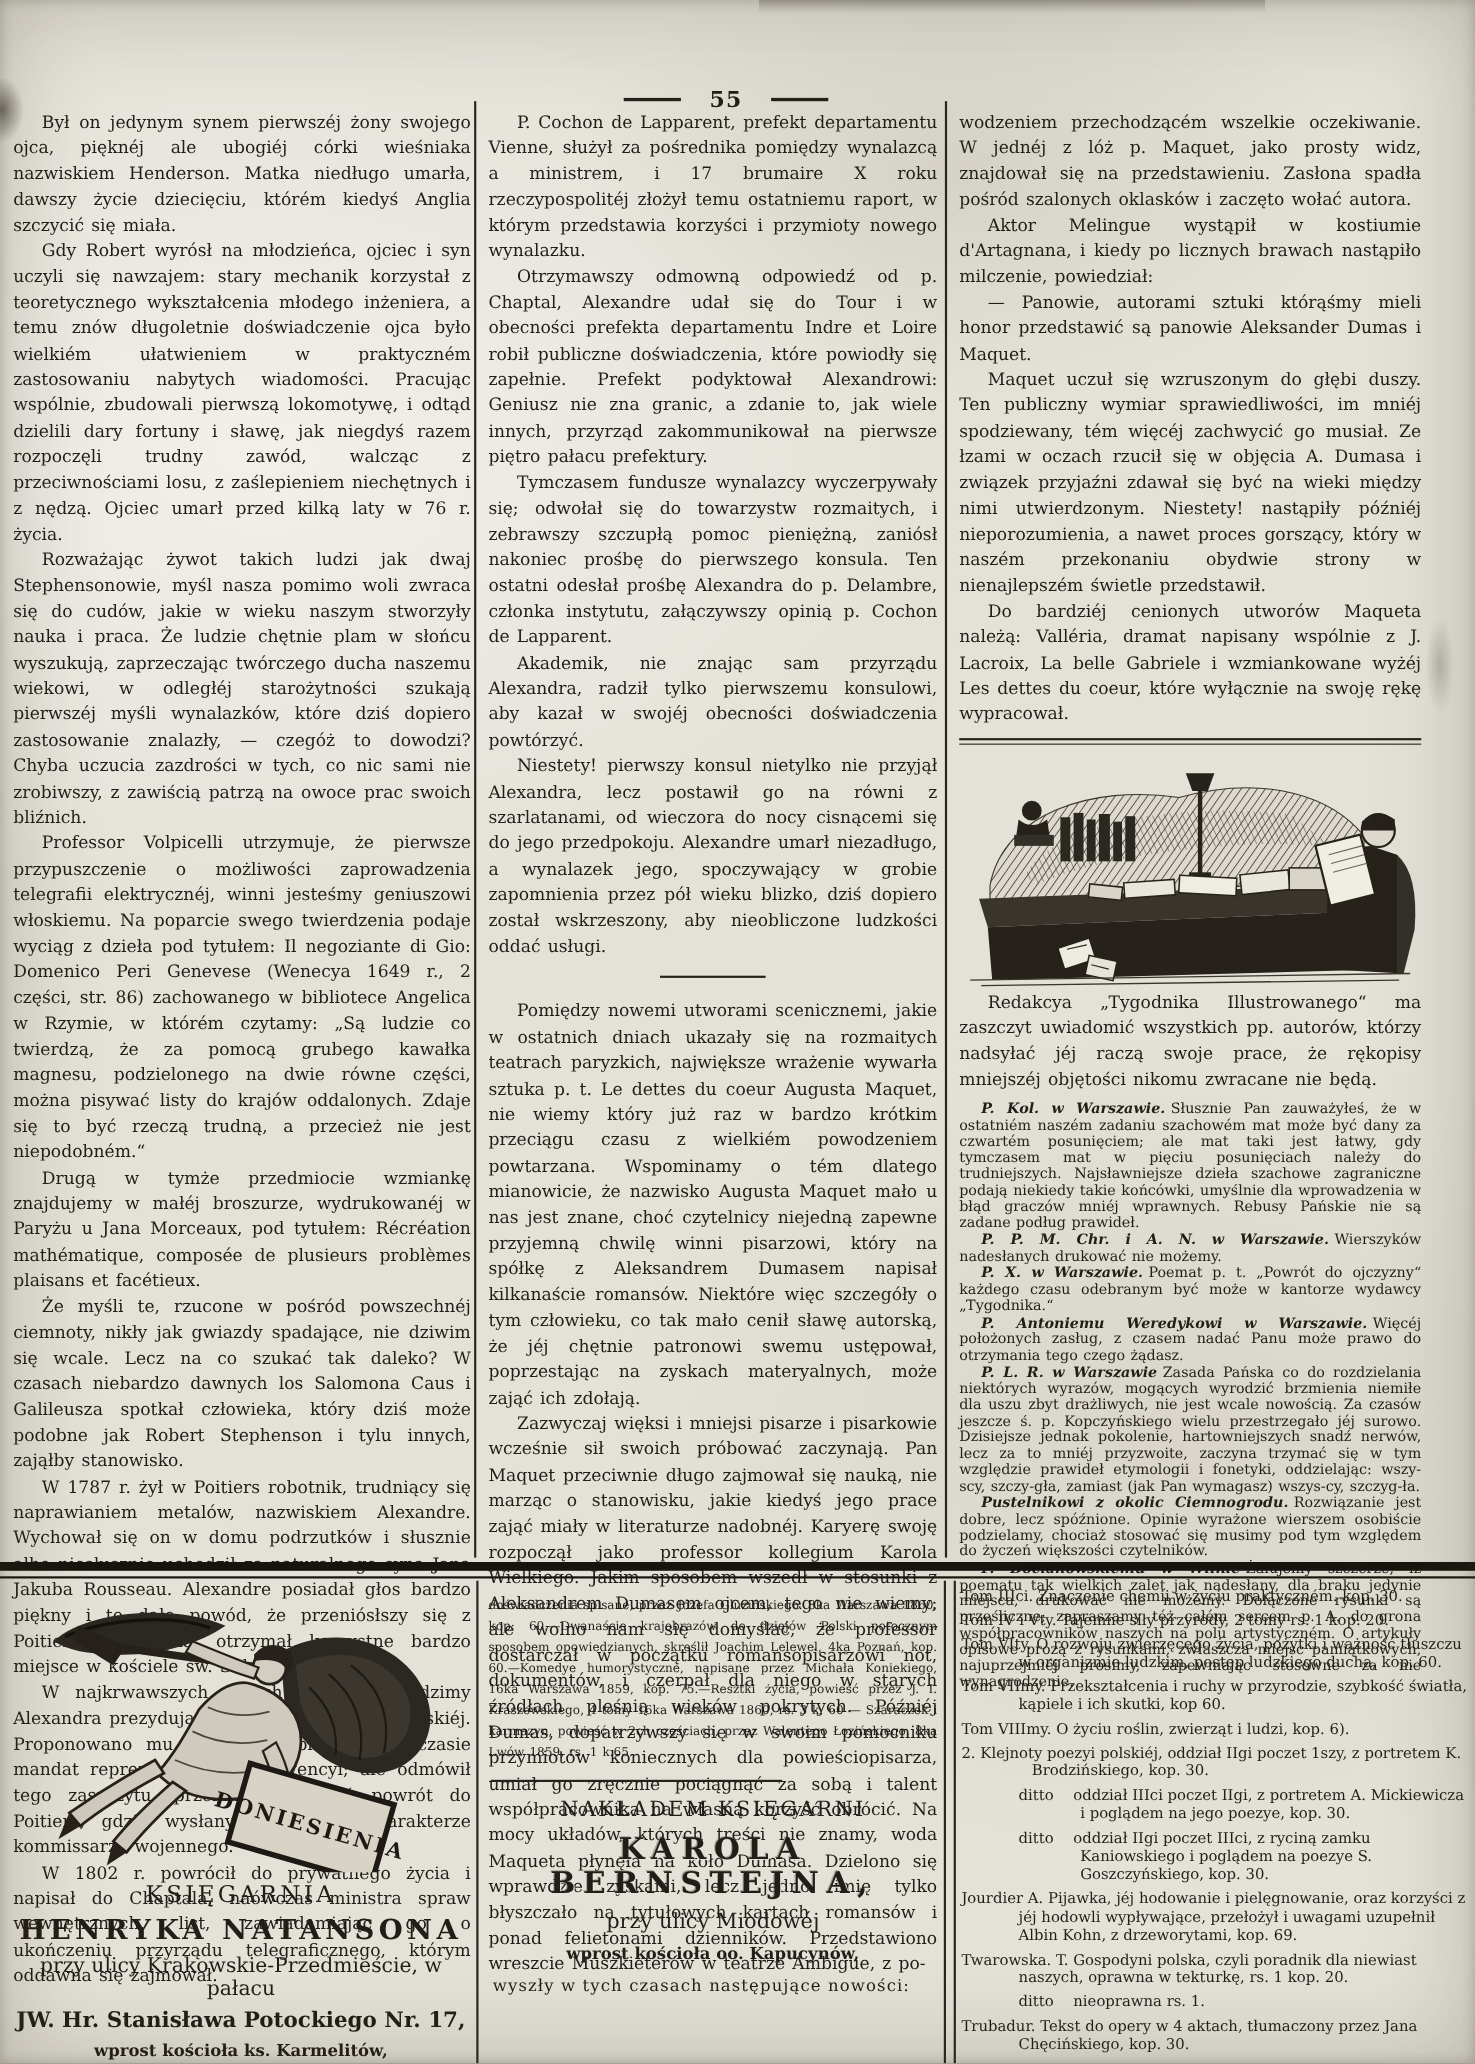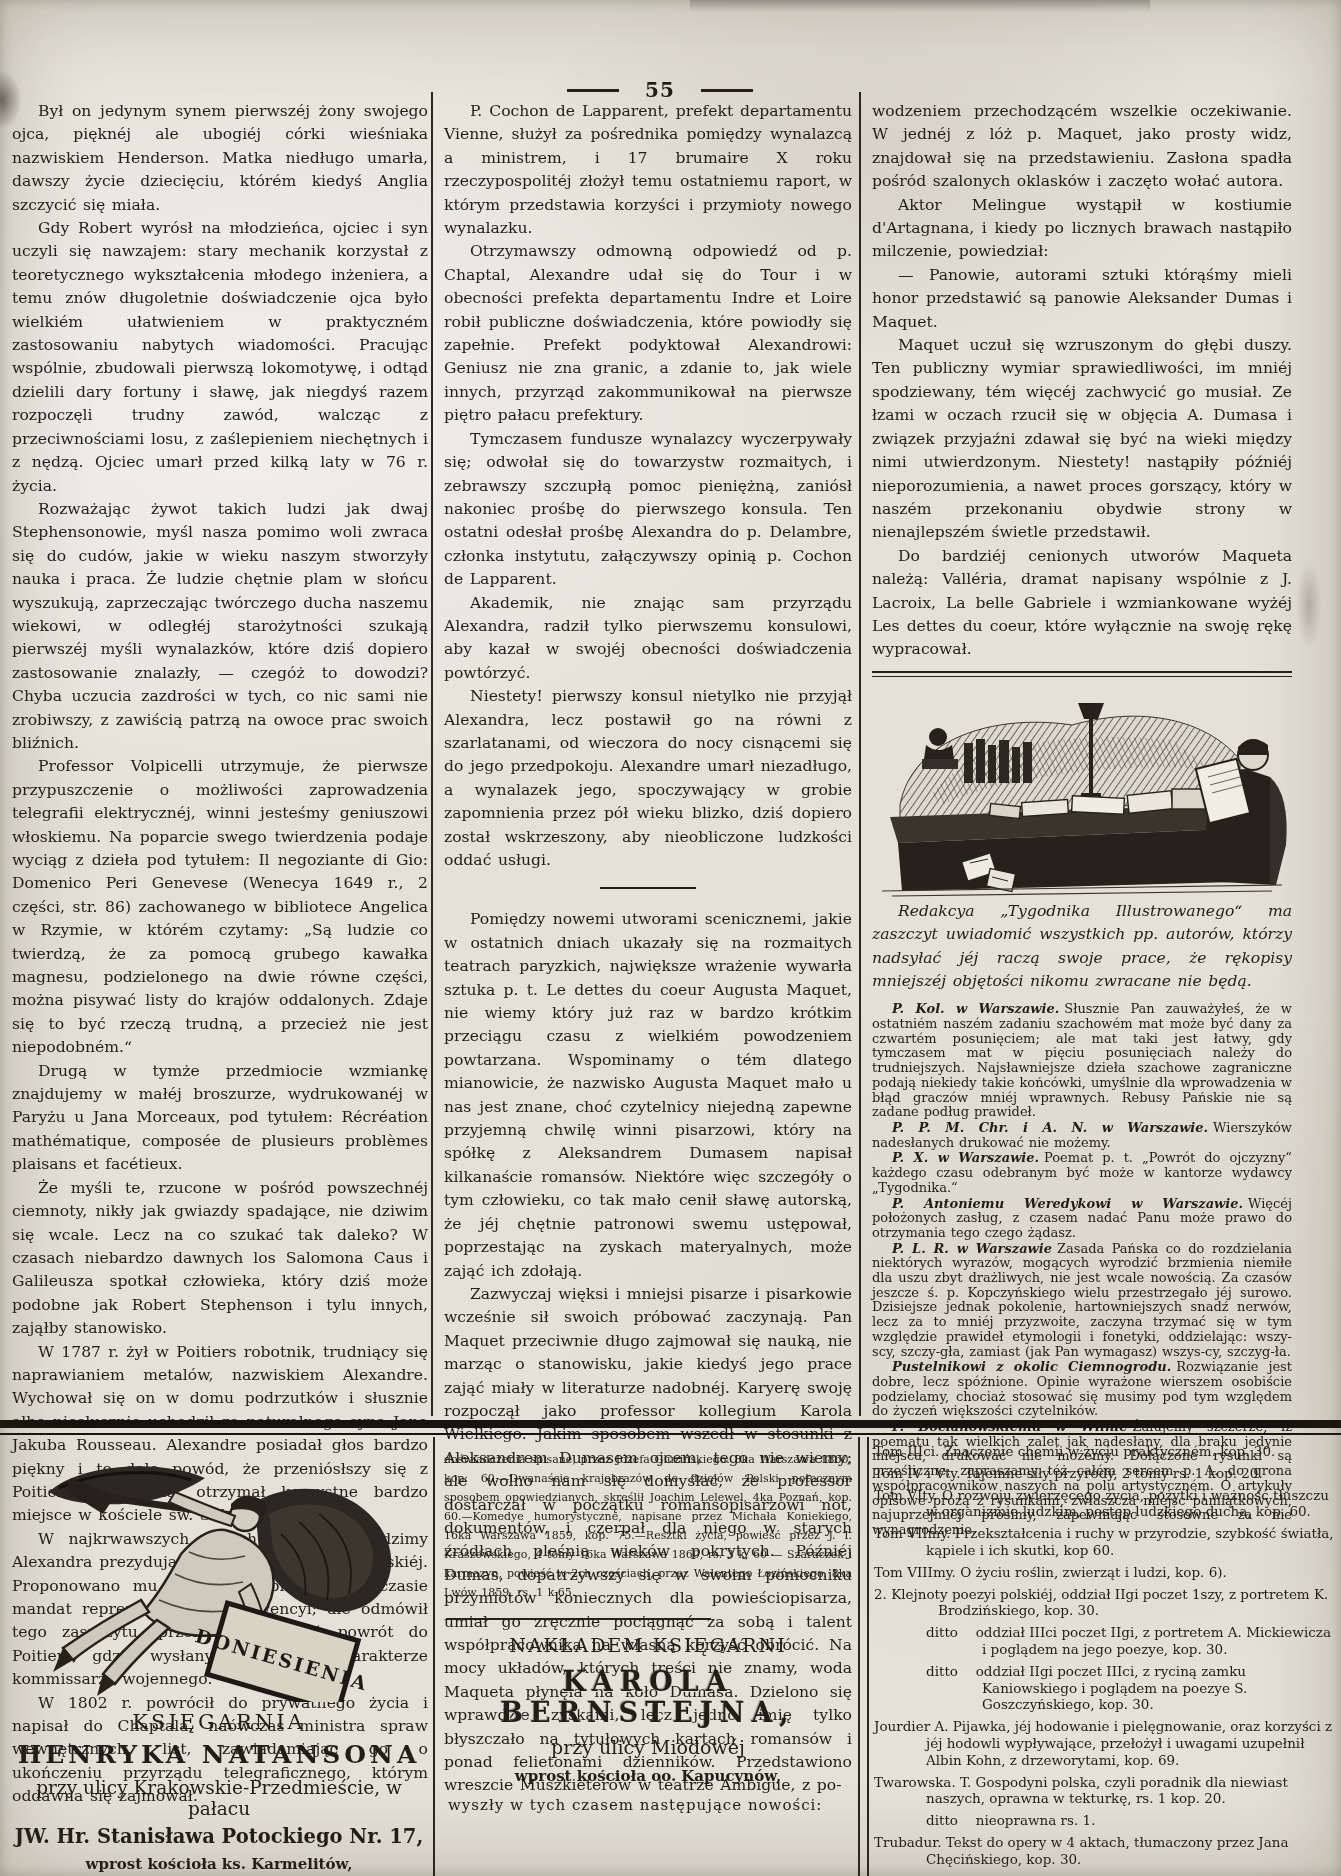--- a/index.html
+++ b/index.html
@@ -23,21 +23,21 @@
   .col3{left:872px;width:420px;}
   .vrule{position:absolute;width:2px;background:#2a2620;}
   .vrule-a{left:431px;top:92px;height:1324px;}
   .vrule-b{left:859px;top:92px;height:1324px;}
   p.para{margin:0;text-indent:26px;}
   p.para.noind{text-indent:0;}
   .short-rule{width:96px;height:2px;background:#26221b;margin:15px auto 19px auto;}
   
   .dbl-rule{height:3px;border-top:2px solid #26221b;border-bottom:1px solid #26221b;margin:9px 0 8px 0;}
   .engraving{display:block;margin:0 auto;}
-  .redakcya{margin-top:26px;font-style:italic;}
+  .redakcya{margin-top:26px;}
   .fine{margin-top:9px;font-size:13px;line-height:14.7px;word-spacing:.8px;}
   .fine p{margin:0 0 1px 0;text-indent:20px;}
   .fine .lead{font-style:italic;font-weight:bold;margin-right:5px;}
   
   .heavy-rule{position:absolute;left:0;top:1420px;width:1341px;height:5px;
               border-top:8px solid #17140f;border-bottom:2px solid #17140f;}
   .vrule-c{left:433px;top:1437px;height:439px;}
   .vrule-d{left:858px;top:1437px;height:439px;width:7px;background:none;
            border-left:2px solid #2a2620;border-right:2px solid #2a2620;}
   .ad-left{position:absolute;left:8px;top:1444px;width:422px;text-align:center;}
@@ -260,21 +260,21 @@
 
   <div class="vrule vrule-c"></div>
 
   <div class="ad-mid">
     <p class="cont-par">doświadczenia spisane, przez Józefa Gluzińskiego. 8ka Warszawa 1860, kop: 60.—Dwanaście krajobrazów do dziejów Polski potocznym sposobem opowiedzianych, skreślił Joachim Lelewel, 4ka Poznań, kop. 60.—Komedye humorystyczne, napisane przez Michała Koniekiego, 16ka Warszawa 1859, kop. 75.—Resztki życia, powieść przez J. I. Kraszewskiego, 4 tomy 16ka Warszawa 1860, rs. 3 k, 60 — Szaraczek i karmazyn, powieść w 2ch częściach, przez Walentego Łozińskiego. 8ka Lwów 1859, rs. 1 k.65.</p>
     <div class="mid-rule"></div>
     <div class="naklad">NAKŁADEM KSIĘGARNI</div>
     <div class="bernstejn">KAROLA BERNSTEJNA,</div>
     <div class="miodowa">przy ulicy Miodowéj</div>
     <div class="kapucyn">wprost kościoła oo. Kapucynów,</div>
-    <div class="wyszly">wyszły w tych czasem następujące nowości:</div>
+    <div class="wyszly">wyszły w tych czasach następujące nowości:</div>
 
   </div>
 
   <div class="vrule vrule-d"></div>
 
   <div class="ad-right">
     <p class="item">Tom IIIci. Znaczenie chemii w życiu praktyczném. kop. 30.</p>
       <p class="item">Tom IV i Vty. Tajemne siły przyrody, 2 tomy rs. 1 kop. 20.</p>
       <p class="item">Tom VIty. O rozwoju zwierzęcego życia, pożytki i ważność tłuszczu w organizmie ludzkim, postęp ludzkiego ducha, kop. 60.</p>
       <p class="item">Tom VIImy. Przekształcenia i ruchy w przyrodzie, szybkość światła, kąpiele i ich skutki, kop 60.</p>

